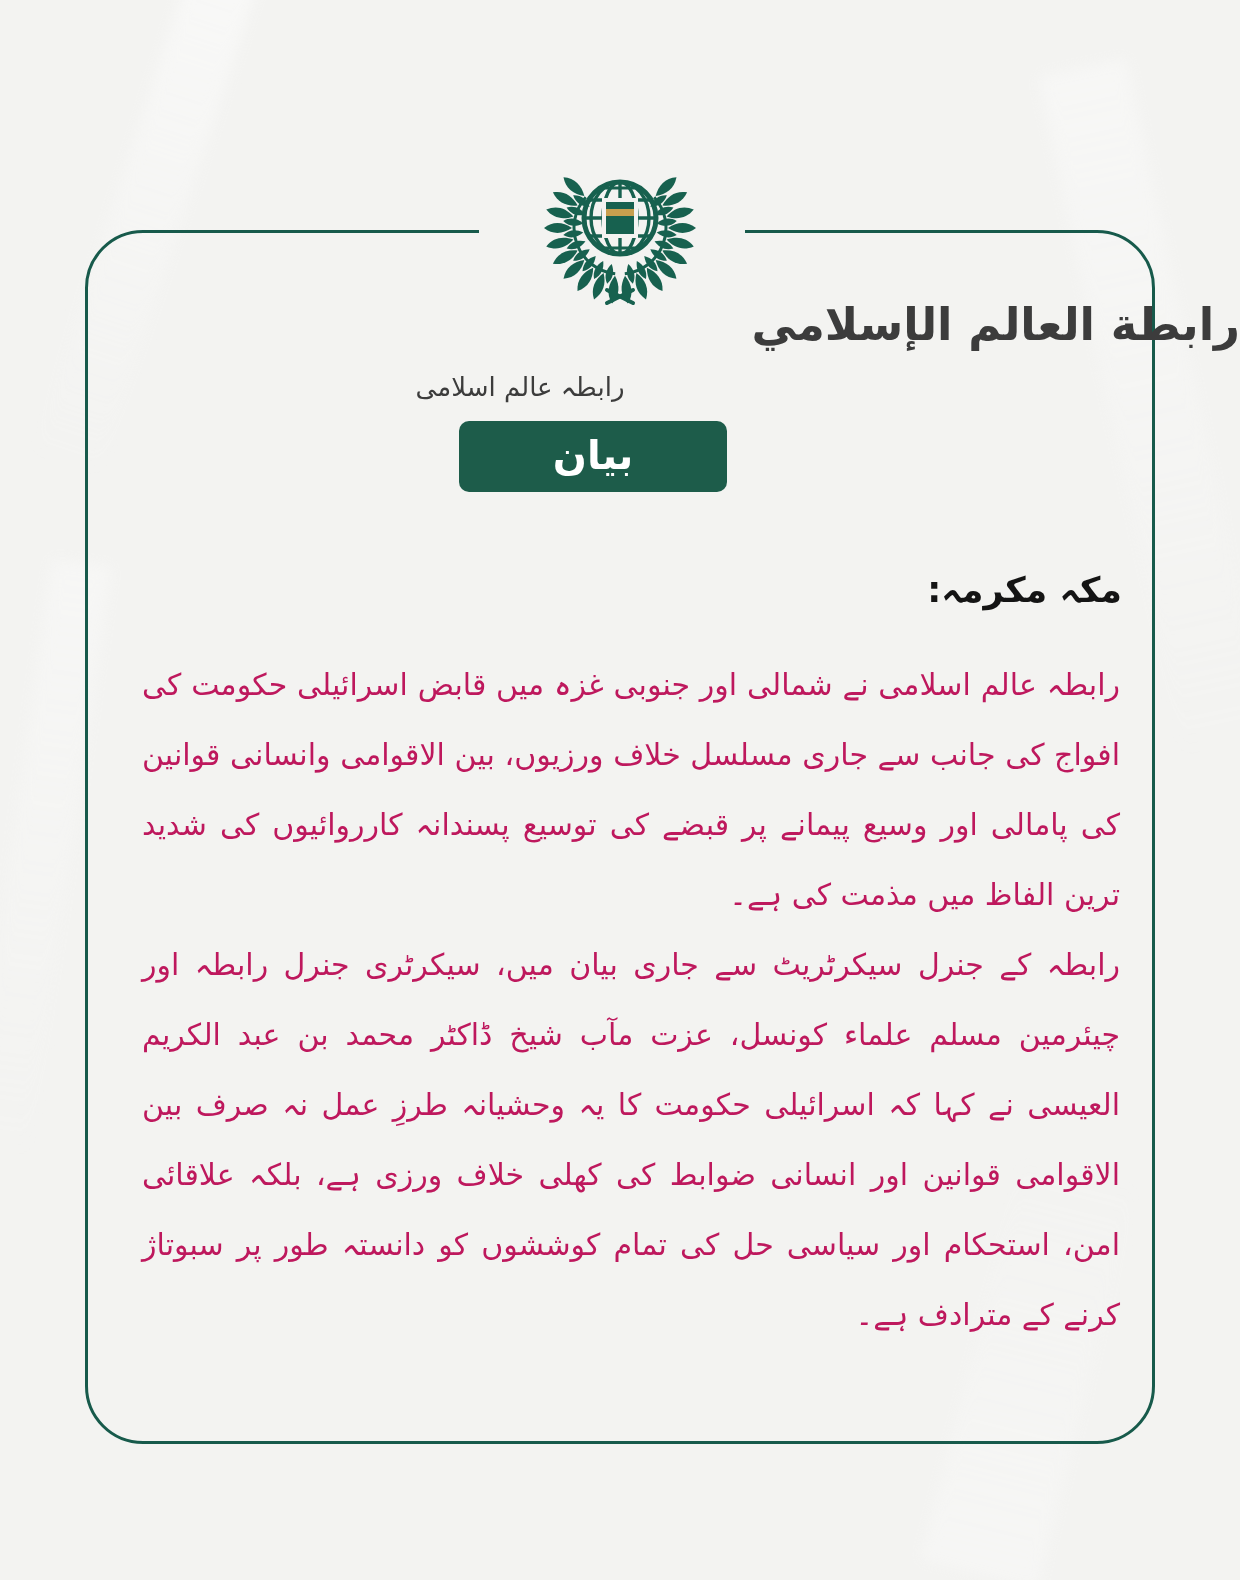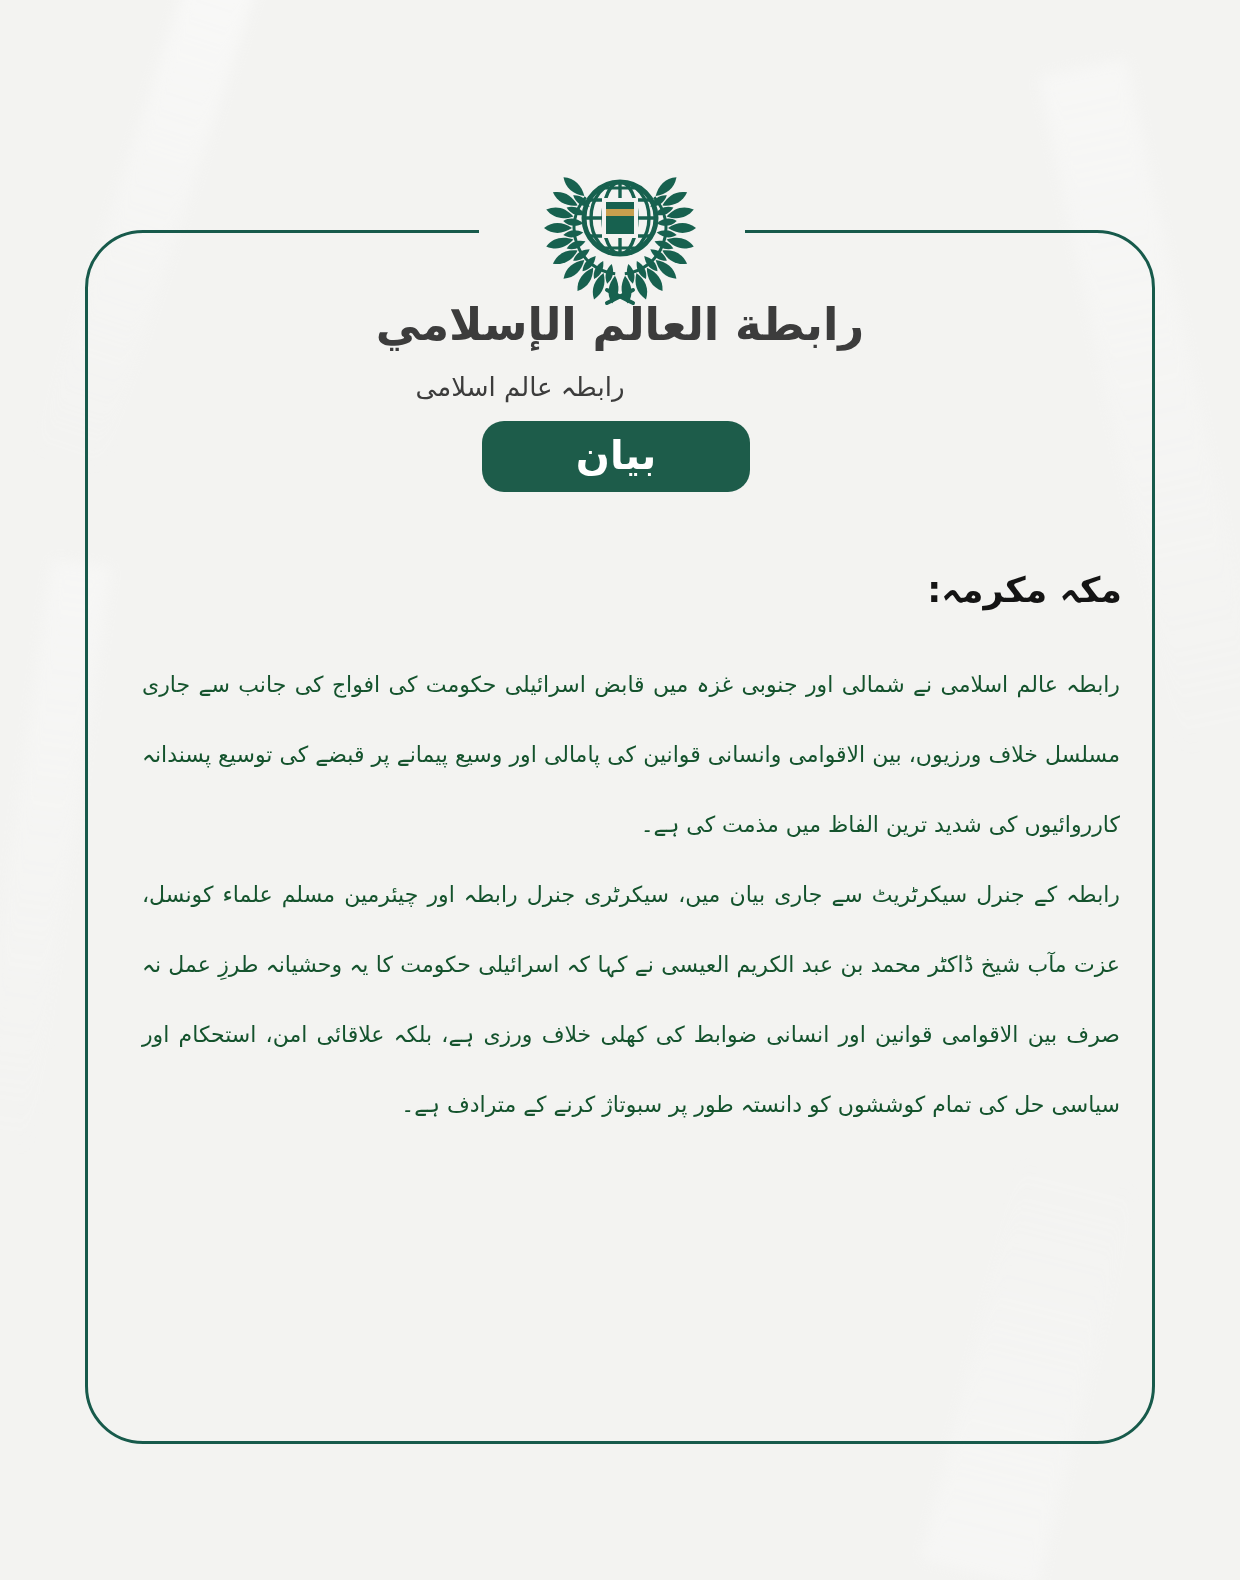--- a/index.html
+++ b/index.html
@@ -26,44 +26,44 @@
     border:3px solid #175a4b;border-radius:58px;background:transparent;
   }
   .logo-gap{
     position:absolute;left:479px;top:224px;width:266px;height:15px;
     background:#f3f3f1;
   }
   .logo{position:absolute;left:538px;top:148px;width:164px;height:160px;}
   .logo svg{display:block;width:100%;height:100%;}
 
   .title-ar{
-    position:absolute;left:0;top:298px;width:1240px;text-align:center;
+    position:absolute;left:0;top:298px;width:1240px;
     font-size:45px;font-weight:700;color:#3c3c3c;letter-spacing:-1px;
     direction:rtl;
   }
   .title-ur{
     position:absolute;left:0;top:372px;width:1040px;text-align:center;
     font-size:26px;font-weight:500;color:#3c3c3c;direction:rtl;
   }
   .banner{
-    position:absolute;left:482px;top:421px;width:268px;height:71px;
-    background:#1d5c4a;border-radius:22px;
+    position:absolute;left:459px;top:421px;width:268px;height:71px;
+    background:#1d5c4a;border-radius:10px;
     display:flex;align-items:center;justify-content:center;
   }
   .banner span{color:#ffffff;font-size:40px;font-weight:700;line-height:1;
     transform:translateY(-2px);}
 
   .dateline{
     position:absolute;right:118px;top:570px;
     font-size:35px;font-weight:700;color:#141414;direction:rtl;text-align:center;
   }
   .body-text{
     position:absolute;right:120px;left:142px;top:650px;
     direction:rtl;text-align:justify;
-    font-size:22px;line-height:70px;color:#14532d;
+    font-size:30px;line-height:70px;color:#be185d;
   }
   .body-text p{margin:0;}
 </style>
 </head>
 <body>
 
 <div class="page">
 
   <div class="streak s1"></div>
   <div class="streak s2"></div>

